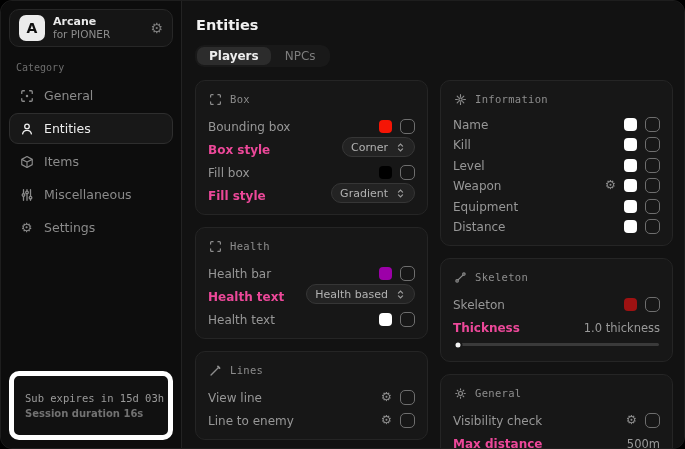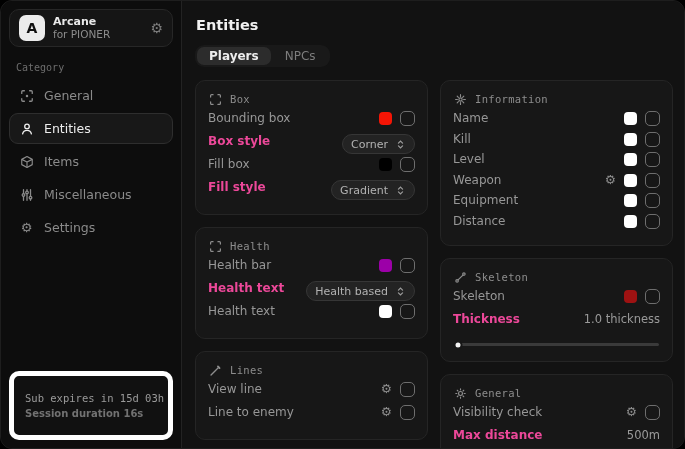--- a/index.html
+++ b/index.html
@@ -31,21 +31,21 @@
   .tab{border:none;background:transparent;color:#7d7d7d;font-size:12px;padding:2px 12px;border-radius:7px;cursor:pointer;font-family:"DejaVu Sans",sans-serif}
   .tab.active{background:#2c2c2c;color:#ededed;font-weight:bold}
   .columns{display:flex;gap:12px;align-items:flex-start}
   .col{flex:1;display:flex;flex-direction:column;gap:12px;min-width:0}
 
   .panel{background:#171717;border:1px solid #252525;border-radius:10px;padding:9px 12px 11px;width:100%}
   .panel-header{display:flex;align-items:center;gap:8px;margin:2px 0 5px}
   .panel-header .icon{width:14px;height:14px;color:#8d8d8d;display:flex;align-items:center;justify-content:center}
   .panel-header .icon svg{width:13px;height:13px}
   .panel-title{font-family:"DejaVu Sans Mono",monospace;color:#8d8d8d;font-size:10.5px;letter-spacing:.03em}
-  .row{display:flex;align-items:flex-start;justify-content:space-between;min-height:23px}
+  .row{display:flex;align-items:flex-end;justify-content:space-between;min-height:23px}
   .row.tight{min-height:20.5px}
   .row-label{color:#979797;font-size:12px;white-space:nowrap}
   .row-label.strong{color:#ec4899;font-weight:bold}
   .controls{display:flex;align-items:center;gap:8px}
   .swatch{width:13px;height:13px;border-radius:4px;display:inline-block;cursor:pointer}
   .checkbox{width:15px;height:15px;border:1.5px solid #6e6e6e;border-radius:5px;display:inline-block;cursor:pointer;background:transparent}
   .select{display:inline-flex;align-items:center;gap:7px;background:#232323;border:1px solid #363636;border-radius:10px;padding:2.5px 8px;color:#b2b2b2;font-size:11px;cursor:pointer;font-family:"DejaVu Sans",sans-serif}
   .select .icon{display:flex;color:#9a9a9a}
   .select .icon svg{width:11px;height:11px}
   .gear-mini{color:#8a8a8a;font-size:12.5px;cursor:pointer;line-height:1}

